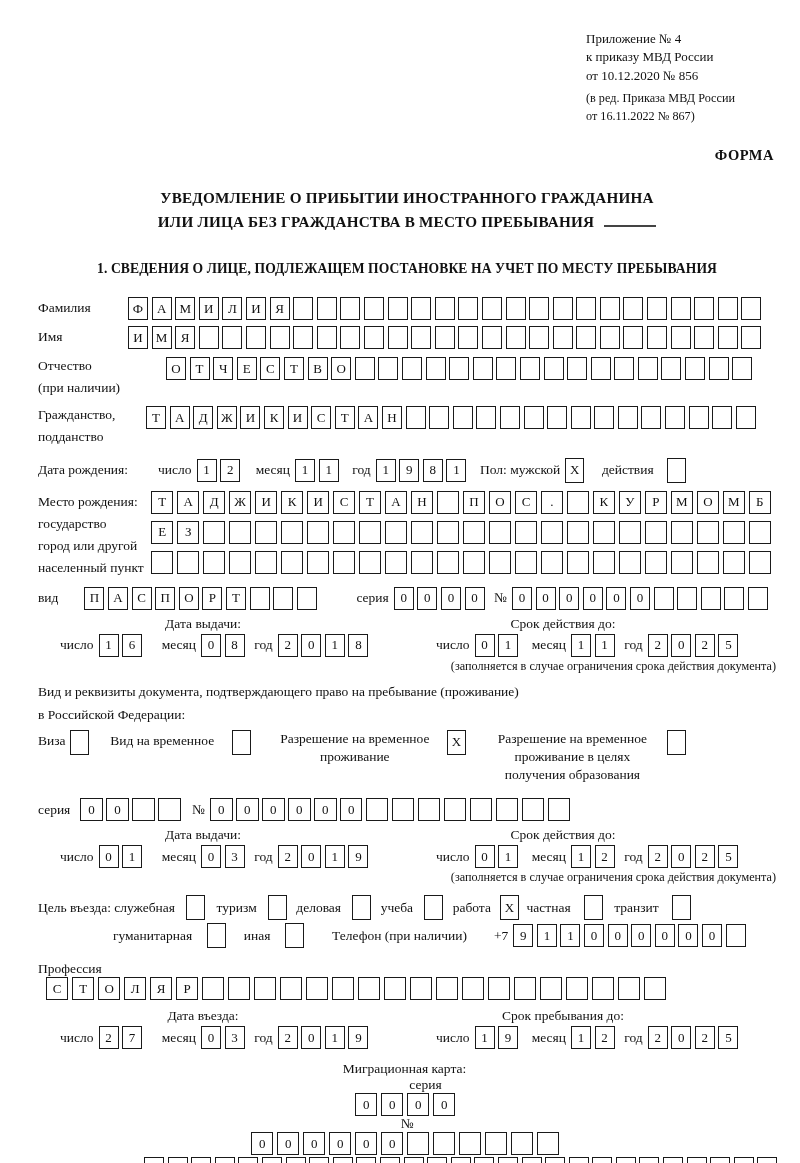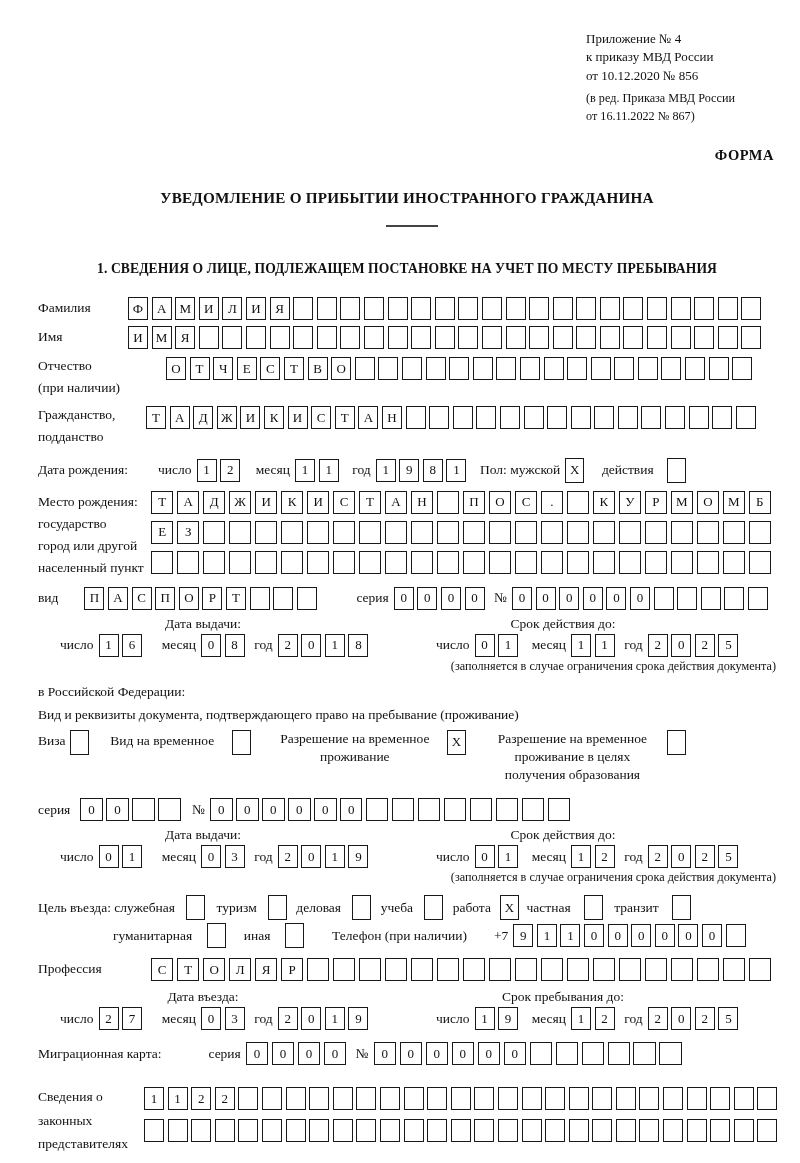--- a/index.html
+++ b/index.html
@@ -50,21 +50,21 @@
     <div>от 10.12.2020 № 856</div>
     <div class="ed">
       <div>(в ред. Приказа МВД России</div>
       <div>от 16.11.2022 № 867)</div>
     </div>
   </div>
   <div class="form-label">ФОРМА</div>
 
   <div class="title">
     <div>УВЕДОМЛЕНИЕ О ПРИБЫТИИ ИНОСТРАННОГО ГРАЖДАНИНА</div>
-    <div><span class="blank-line"></span></div>
+    <div><span>ИЛИ ЛИЦА БЕЗ ГРАЖДАНСТВА В МЕСТО ПРЕБЫВАНИЯ</span><span class="blank-line"></span></div>
   </div>
 
   <div class="sec1">1. СВЕДЕНИЯ О ЛИЦЕ, ПОДЛЕЖАЩЕМ ПОСТАНОВКЕ НА УЧЕТ ПО МЕСТУ ПРЕБЫВАНИЯ</div>
 
   <div class="row">
     <span class="lbl w90">Фамилия</span>
     <span class="boxes">
         <span class="box">Ф</span>
         <span class="box">А</span>
         <span class="box">М</span>
@@ -387,22 +387,22 @@
     <span class="dl" style="margin-left:6px;">год</span>
     <span class="boxes">
         <span class="box">2</span>
         <span class="box">0</span>
         <span class="box">2</span>
         <span class="box">5</span>
       </span>
   </div>
   <div class="note-right">(заполняется в случае ограничения срока действия документа)</div>
 
+  <div class="plain">Вид и реквизиты документа, подтверждающего право на пребывание (проживание)</div>
   <div class="plain">в Российской Федерации:</div>
-  <div class="plain">Вид и реквизиты документа, подтверждающего право на пребывание (проживание)</div>
 
   <div class="row" style="margin:4px 0 10px 0;align-items:flex-start;">
     <span class="lbl">Виза</span>
     <span class="boxes cbx" style="margin-left:4px;">
         <span class="box"></span>
       </span>
     <span class="lbl" style="margin-left:18px;">Вид на временное</span>
     <span class="boxes cbx" style="margin-left:18px;">
         <span class="box"></span>
       </span>
@@ -533,21 +533,21 @@
         <span class="box">0</span>
         <span class="box">0</span>
         <span class="box">0</span>
         <span class="box">0</span>
         <span class="box">0</span>
         <span class="box">0</span>
         <span class="box"></span>
       </span>
   </div>
 
-  <div class="row" style="margin-bottom:8px;">
+  <div class="row" style="margin-bottom:8px;flex-direction:column;">
     <span class="lbl w105">Профессия</span>
     <span class="boxes wide" style="margin-left:8px;">
         <span class="box">С</span>
         <span class="box">Т</span>
         <span class="box">О</span>
         <span class="box">Л</span>
         <span class="box">Я</span>
         <span class="box">Р</span>
         <span class="box"></span>
         <span class="box"></span>
@@ -604,21 +604,21 @@
       </span>
     <span class="dl" style="margin-left:6px;">год</span>
     <span class="boxes">
         <span class="box">2</span>
         <span class="box">0</span>
         <span class="box">2</span>
         <span class="box">5</span>
       </span>
   </div>
 
-  <div class="date-row" style="margin:12px 0 20px 0;">
+  <div class="date-row" style="margin:12px 0 0 0;flex-direction:column;">
     <span class="dl">Миграционная карта:</span>
     <span class="dl" style="margin-left:42px;">серия</span>
     <span class="boxes wide">
         <span class="box">0</span>
         <span class="box">0</span>
         <span class="box">0</span>
         <span class="box">0</span>
       </span>
     <span class="dl" style="margin-left:6px;">№</span>
     <span class="boxes wide">

